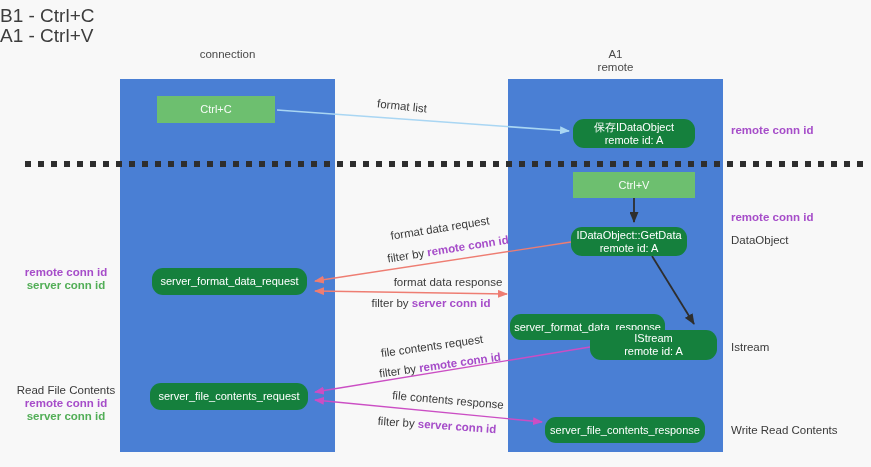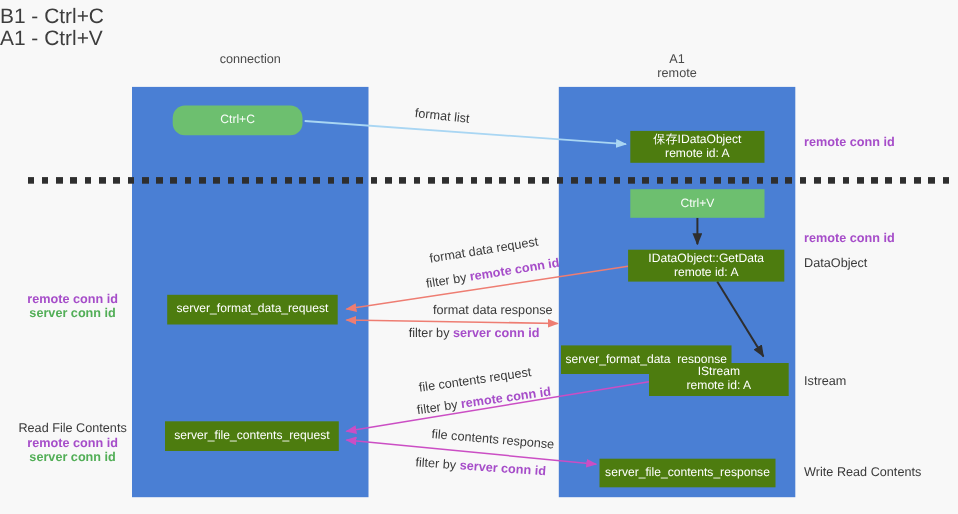--- a/index.html
+++ b/index.html
@@ -14,21 +14,21 @@
   .lane{position:absolute;top:79px;width:215px;height:373px;background:#4a7fd4;z-index:1;}
 
   .divider{position:absolute;left:25px;top:161px;width:838px;height:6px;z-index:2;
            background:repeating-linear-gradient(90deg,#2e2e2e 0 6px,transparent 6px 13px);}
 
   svg.edges{position:absolute;left:0;top:0;z-index:3;pointer-events:none;}
 
   .node{position:absolute;z-index:4;display:flex;flex-direction:column;align-items:center;
         justify-content:center;color:#fff;font-size:11px;line-height:13px;text-align:center;}
   .node.green{background:#6dbf6f;color:rgba(255,255,255,.95);}
-  .node.orange{background:#4d7c0f;}
+  .node.orange{background:#15803d;border-radius:11px;}
 
   .flow-label{position:absolute;z-index:5;white-space:nowrap;font-size:11.5px;color:#3a3a3a;
               transform:translate(-50%,-50%) rotate(var(--r,0deg));}
   .fk{font-weight:bold;color:#a64dc9;}
 
   .ann{position:absolute;z-index:5;white-space:nowrap;font-size:11.5px;color:#3a3a3a;line-height:13px;}
   .ann.block{width:120px;text-align:center;white-space:normal;}
   .purple{color:#a64dc9;font-weight:bold;}
   .green-id{color:#52ae57;font-weight:bold;}
 </style>
@@ -72,31 +72,31 @@
     </defs>
     <line x1="277" y1="110" x2="569" y2="131" stroke="#a9d6f3" stroke-width="1.6" marker-end="url(#ah-blue)"></line>
     <line x1="634" y1="198" x2="634" y2="222" stroke="#2e2e2e" stroke-width="1.8" marker-end="url(#ah-black)"></line>
     <line x1="652" y1="256" x2="694" y2="324" stroke="#2e2e2e" stroke-width="1.8" marker-end="url(#ah-black)"></line>
     <line x1="571" y1="242" x2="315" y2="281" stroke="#ee7d72" stroke-width="1.4" marker-end="url(#ah-red)"></line>
     <line x1="315" y1="291" x2="507" y2="294" stroke="#ee7d72" stroke-width="1.4" marker-start="url(#ah-red)" marker-end="url(#ah-red)"></line>
     <line x1="590" y1="347" x2="315" y2="392" stroke="#cb4ec4" stroke-width="1.4" marker-end="url(#ah-mag)"></line>
     <line x1="315" y1="400" x2="542" y2="422" stroke="#cb4ec4" stroke-width="1.4" marker-start="url(#ah-mag)" marker-end="url(#ah-mag)"></line>
   </svg>
 
-  <div class="node green" style="left:157px;top:96px;width:118px;height:27px;border-radius:11px;">
+  <div class="node green" style="left:157px;top:96px;width:118px;height:27px;">
     <div>Ctrl+C</div>
   </div>
   <div class="node orange" style="left:573px;top:119px;width:122px;height:29px;">
     <div>保存IDataObject</div>
     <div>remote id: A</div>
   </div>
   <div class="node green" style="left:573px;top:172px;width:122px;height:26px;">
     <div>Ctrl+V</div>
   </div>
-  <div class="node orange" style="left:571px;top:227px;width:142px;height:29px;">
+  <div class="node orange" style="left:571px;top:227px;width:116px;height:29px;">
     <div>IDataObject::GetData</div>
     <div>remote id: A</div>
   </div>
   <div class="node orange" style="left:152px;top:268px;width:155px;height:27px;">
     <div>server_format_data_request</div>
   </div>
   <div class="node orange" style="left:510px;top:281px;width:155px;height:26px;margin-top:33px;">
     <div>server_format_data_response</div>
   </div>
   <div class="node orange" style="left:590px;top:330px;width:127px;height:30px;">

